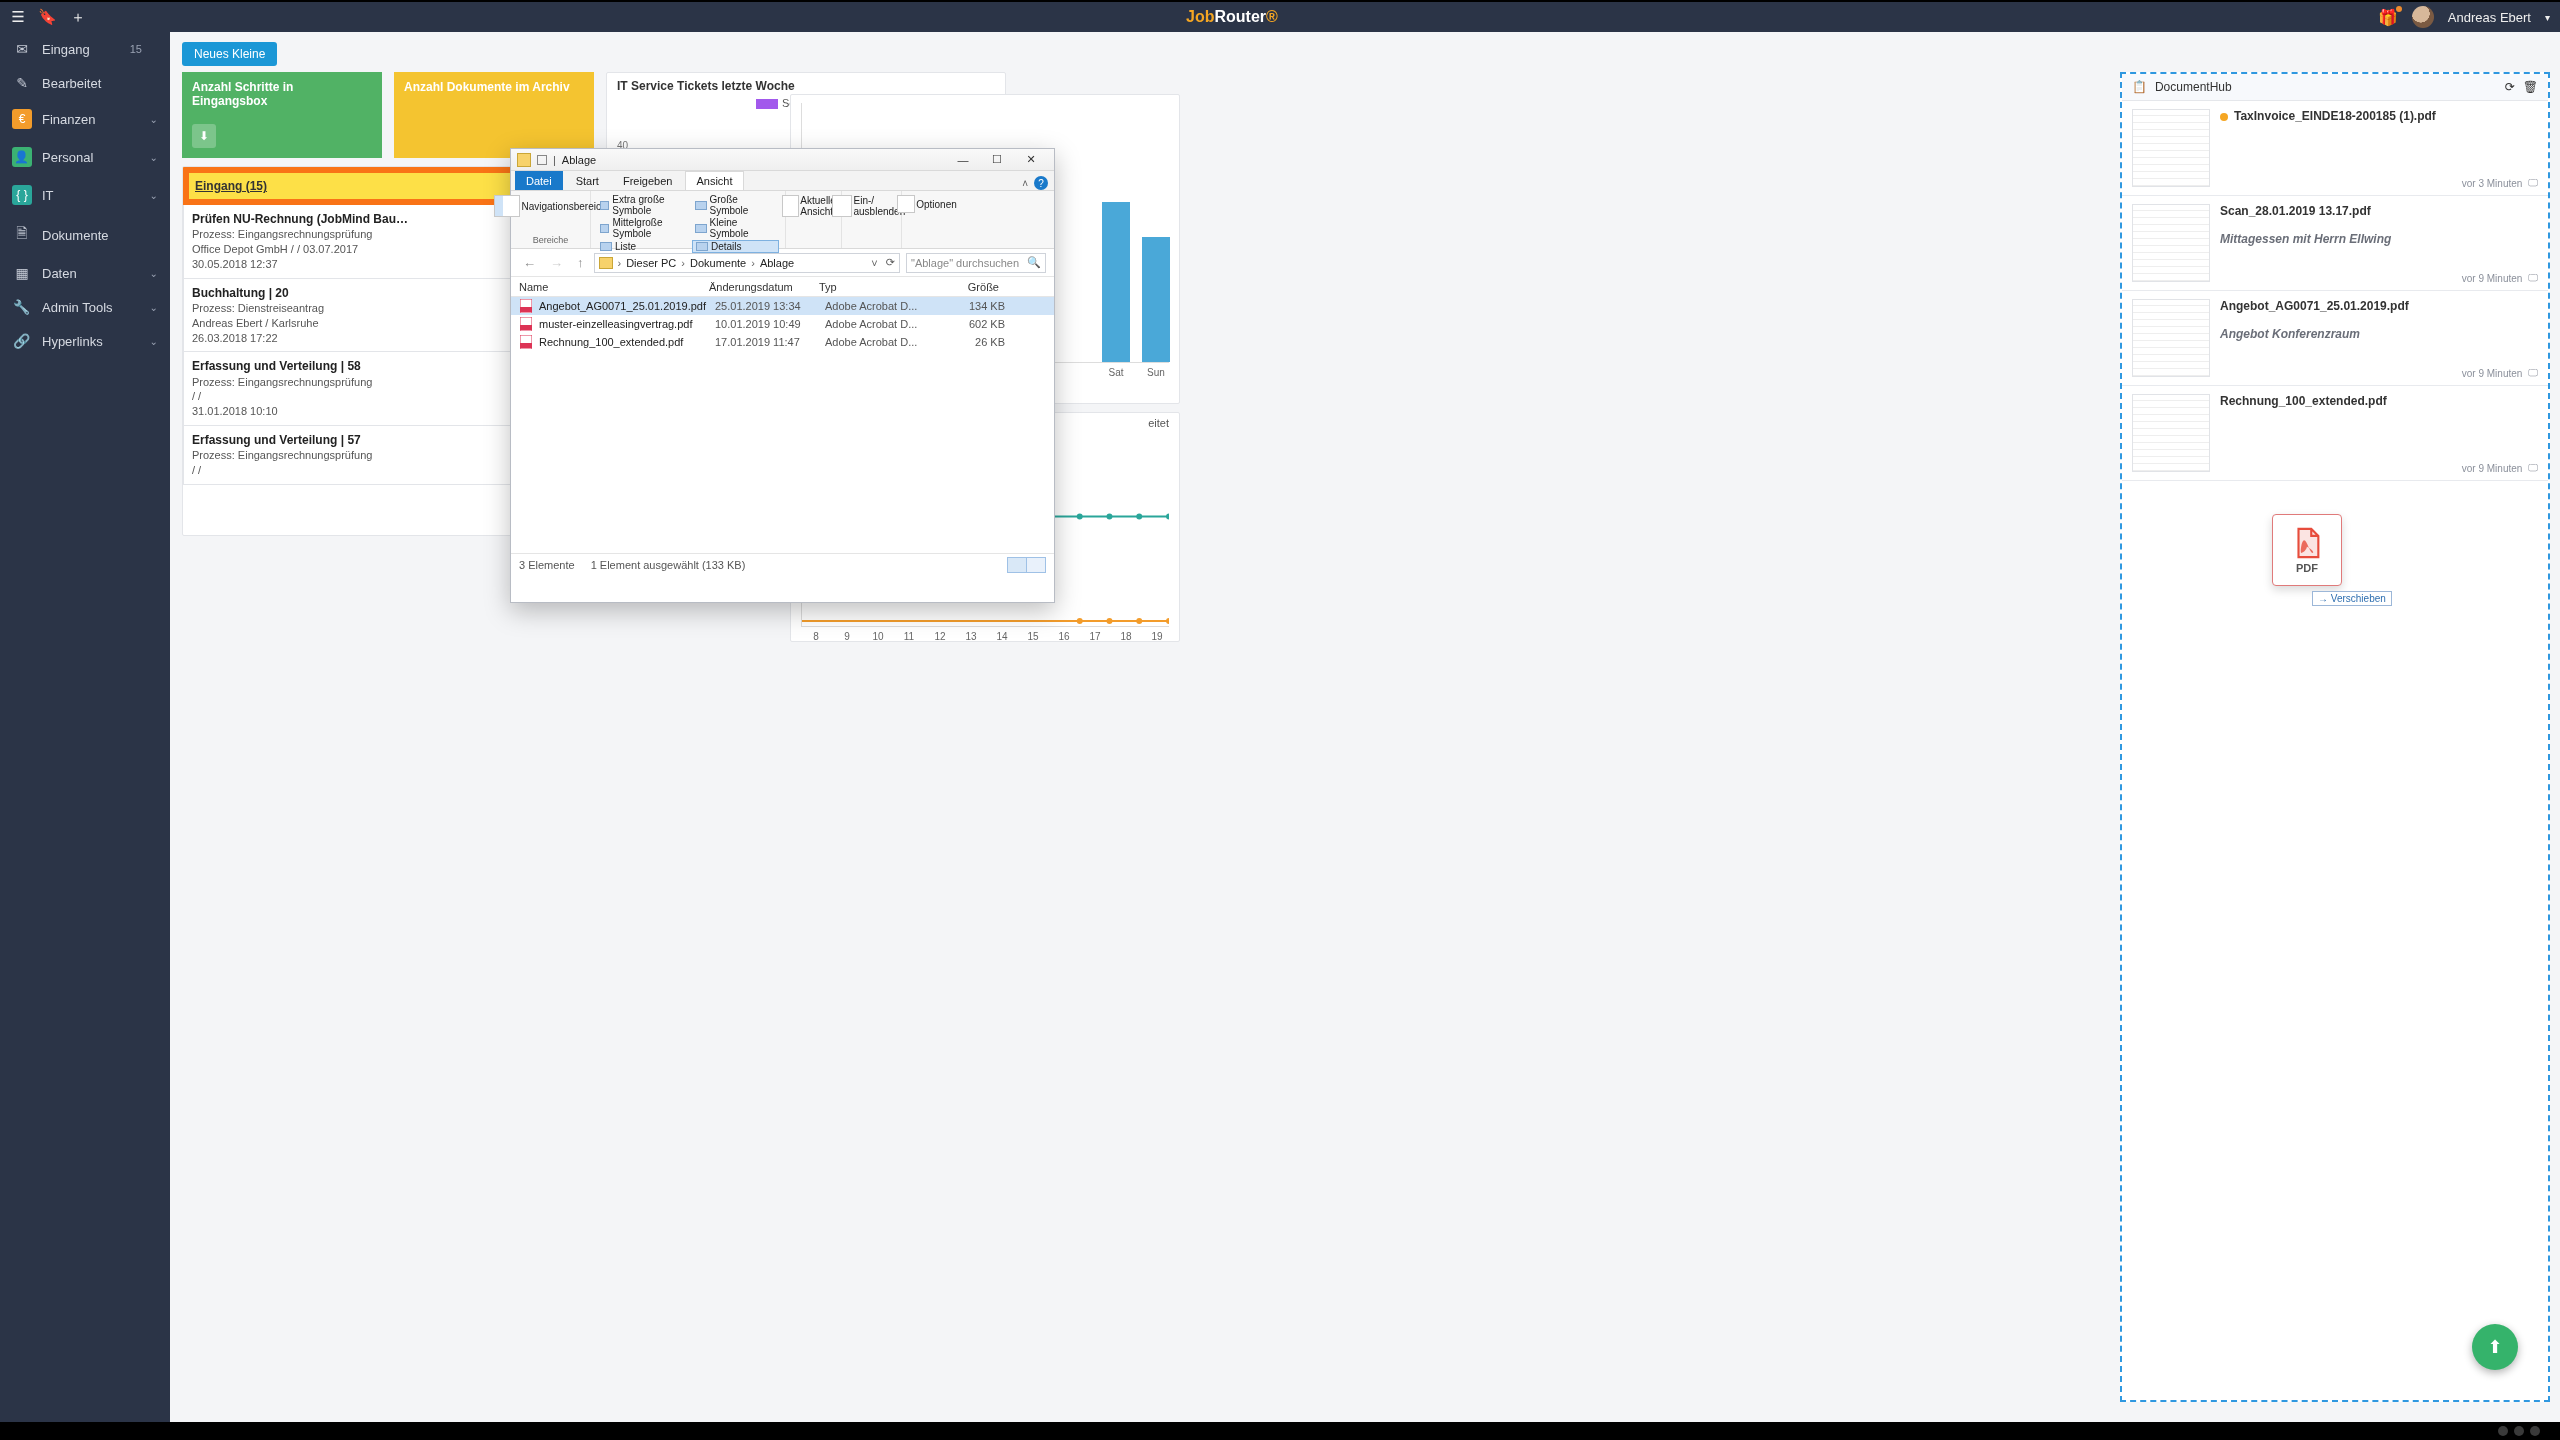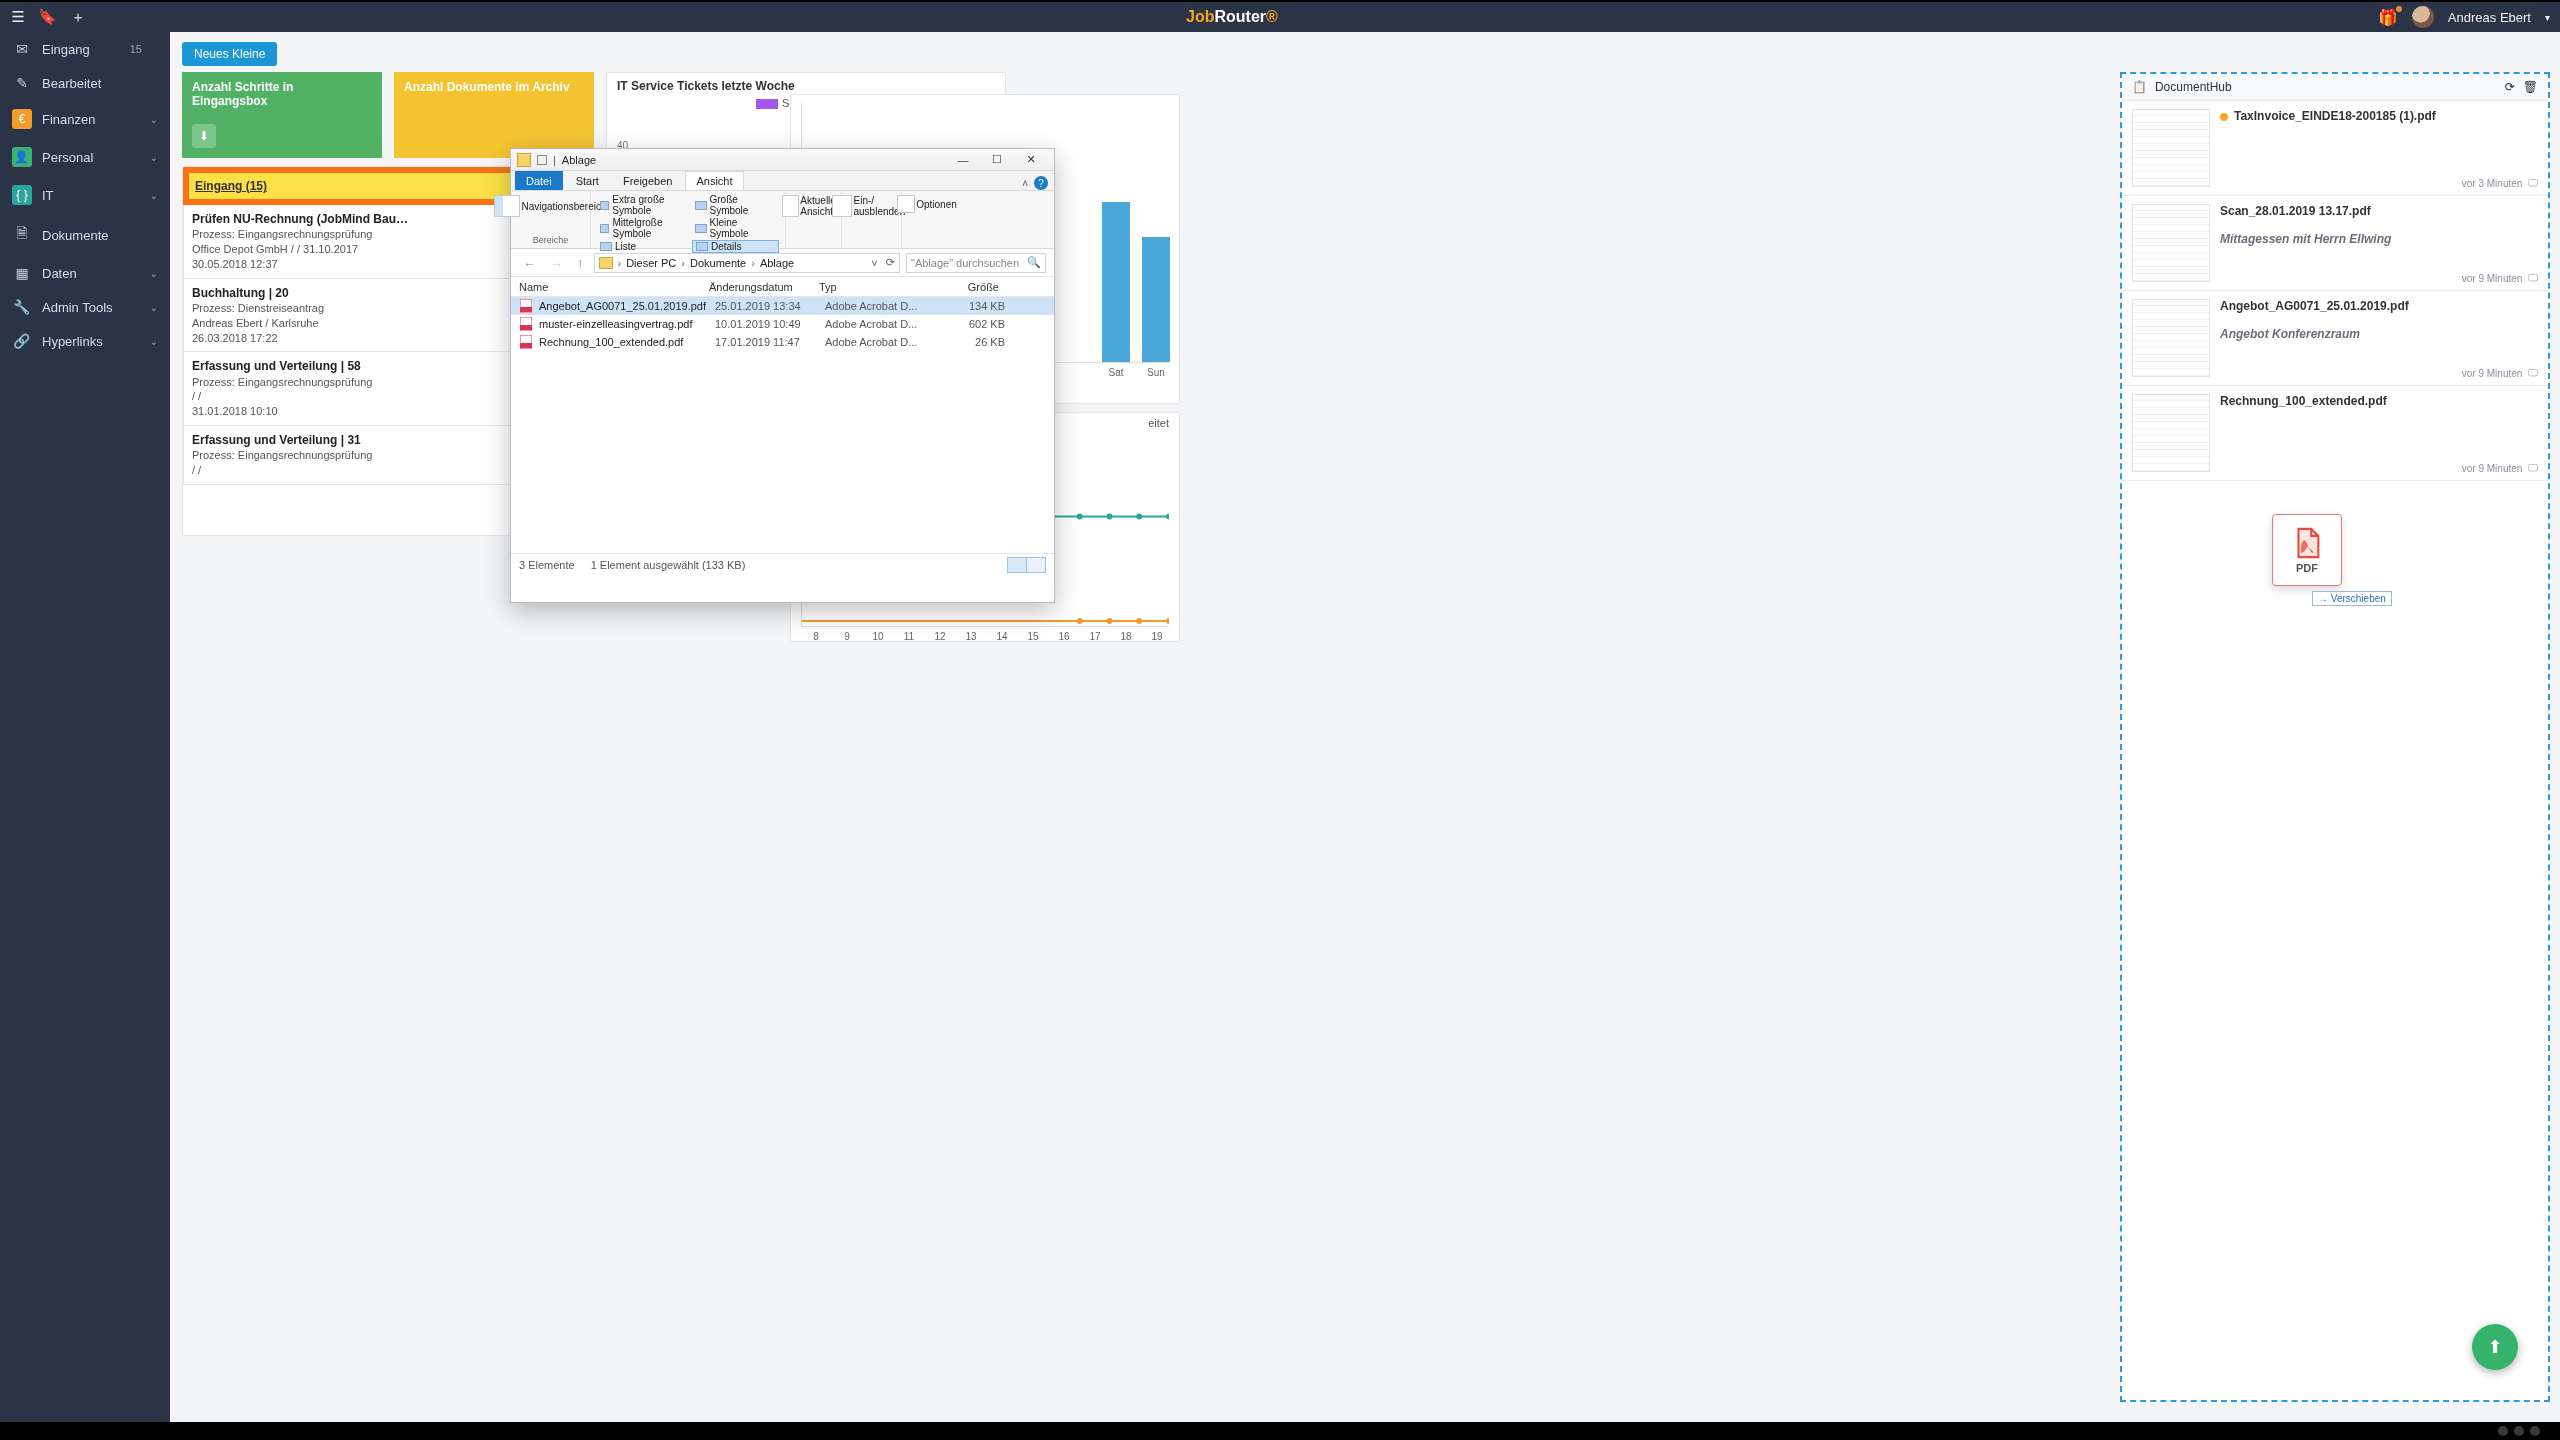--- a/index.html
+++ b/index.html
@@ -213,37 +213,37 @@
         <div class="tickets-axis">40</div>
       </div>
     </div>
 
     <div class="inbox card" style="height:370px; overflow:hidden;">
       <div class="inbox-head">Eingang (15)</div>
       <div id="inbox-items">
             <div class="inbox-item">
               <div class="title">Prüfen NU-Rechnung (JobMind Bau…</div>
               <div>Prozess: Eingangsrechnungsprüfung</div>
-              <div>Office Depot GmbH /  / 31.10.2017</div>
+              <div>Office Depot GmbH /  / 03.07.2017</div>
               <div>30.05.2018 12:37</div>
             </div>
             <div class="inbox-item">
               <div class="title">Buchhaltung | 20</div>
               <div>Prozess: Dienstreiseantrag</div>
               <div>Andreas Ebert / Karlsruhe</div>
               <div>26.03.2018 17:22</div>
             </div>
             <div class="inbox-item">
               <div class="title">Erfassung und Verteilung | 58</div>
               <div>Prozess: Eingangsrechnungsprüfung</div>
               <div> /  / </div>
               <div>31.01.2018 10:10</div>
             </div>
             <div class="inbox-item">
-              <div class="title">Erfassung und Verteilung | 31</div>
+              <div class="title">Erfassung und Verteilung | 57</div>
               <div>Prozess: Eingangsrechnungsprüfung</div>
               <div> /  / </div>
             </div>
           </div>
     </div>
 
     
     <div class="card chartA">
       <div class="plot">
         <div class="bar" style="left:300px; height:160px;"></div>

